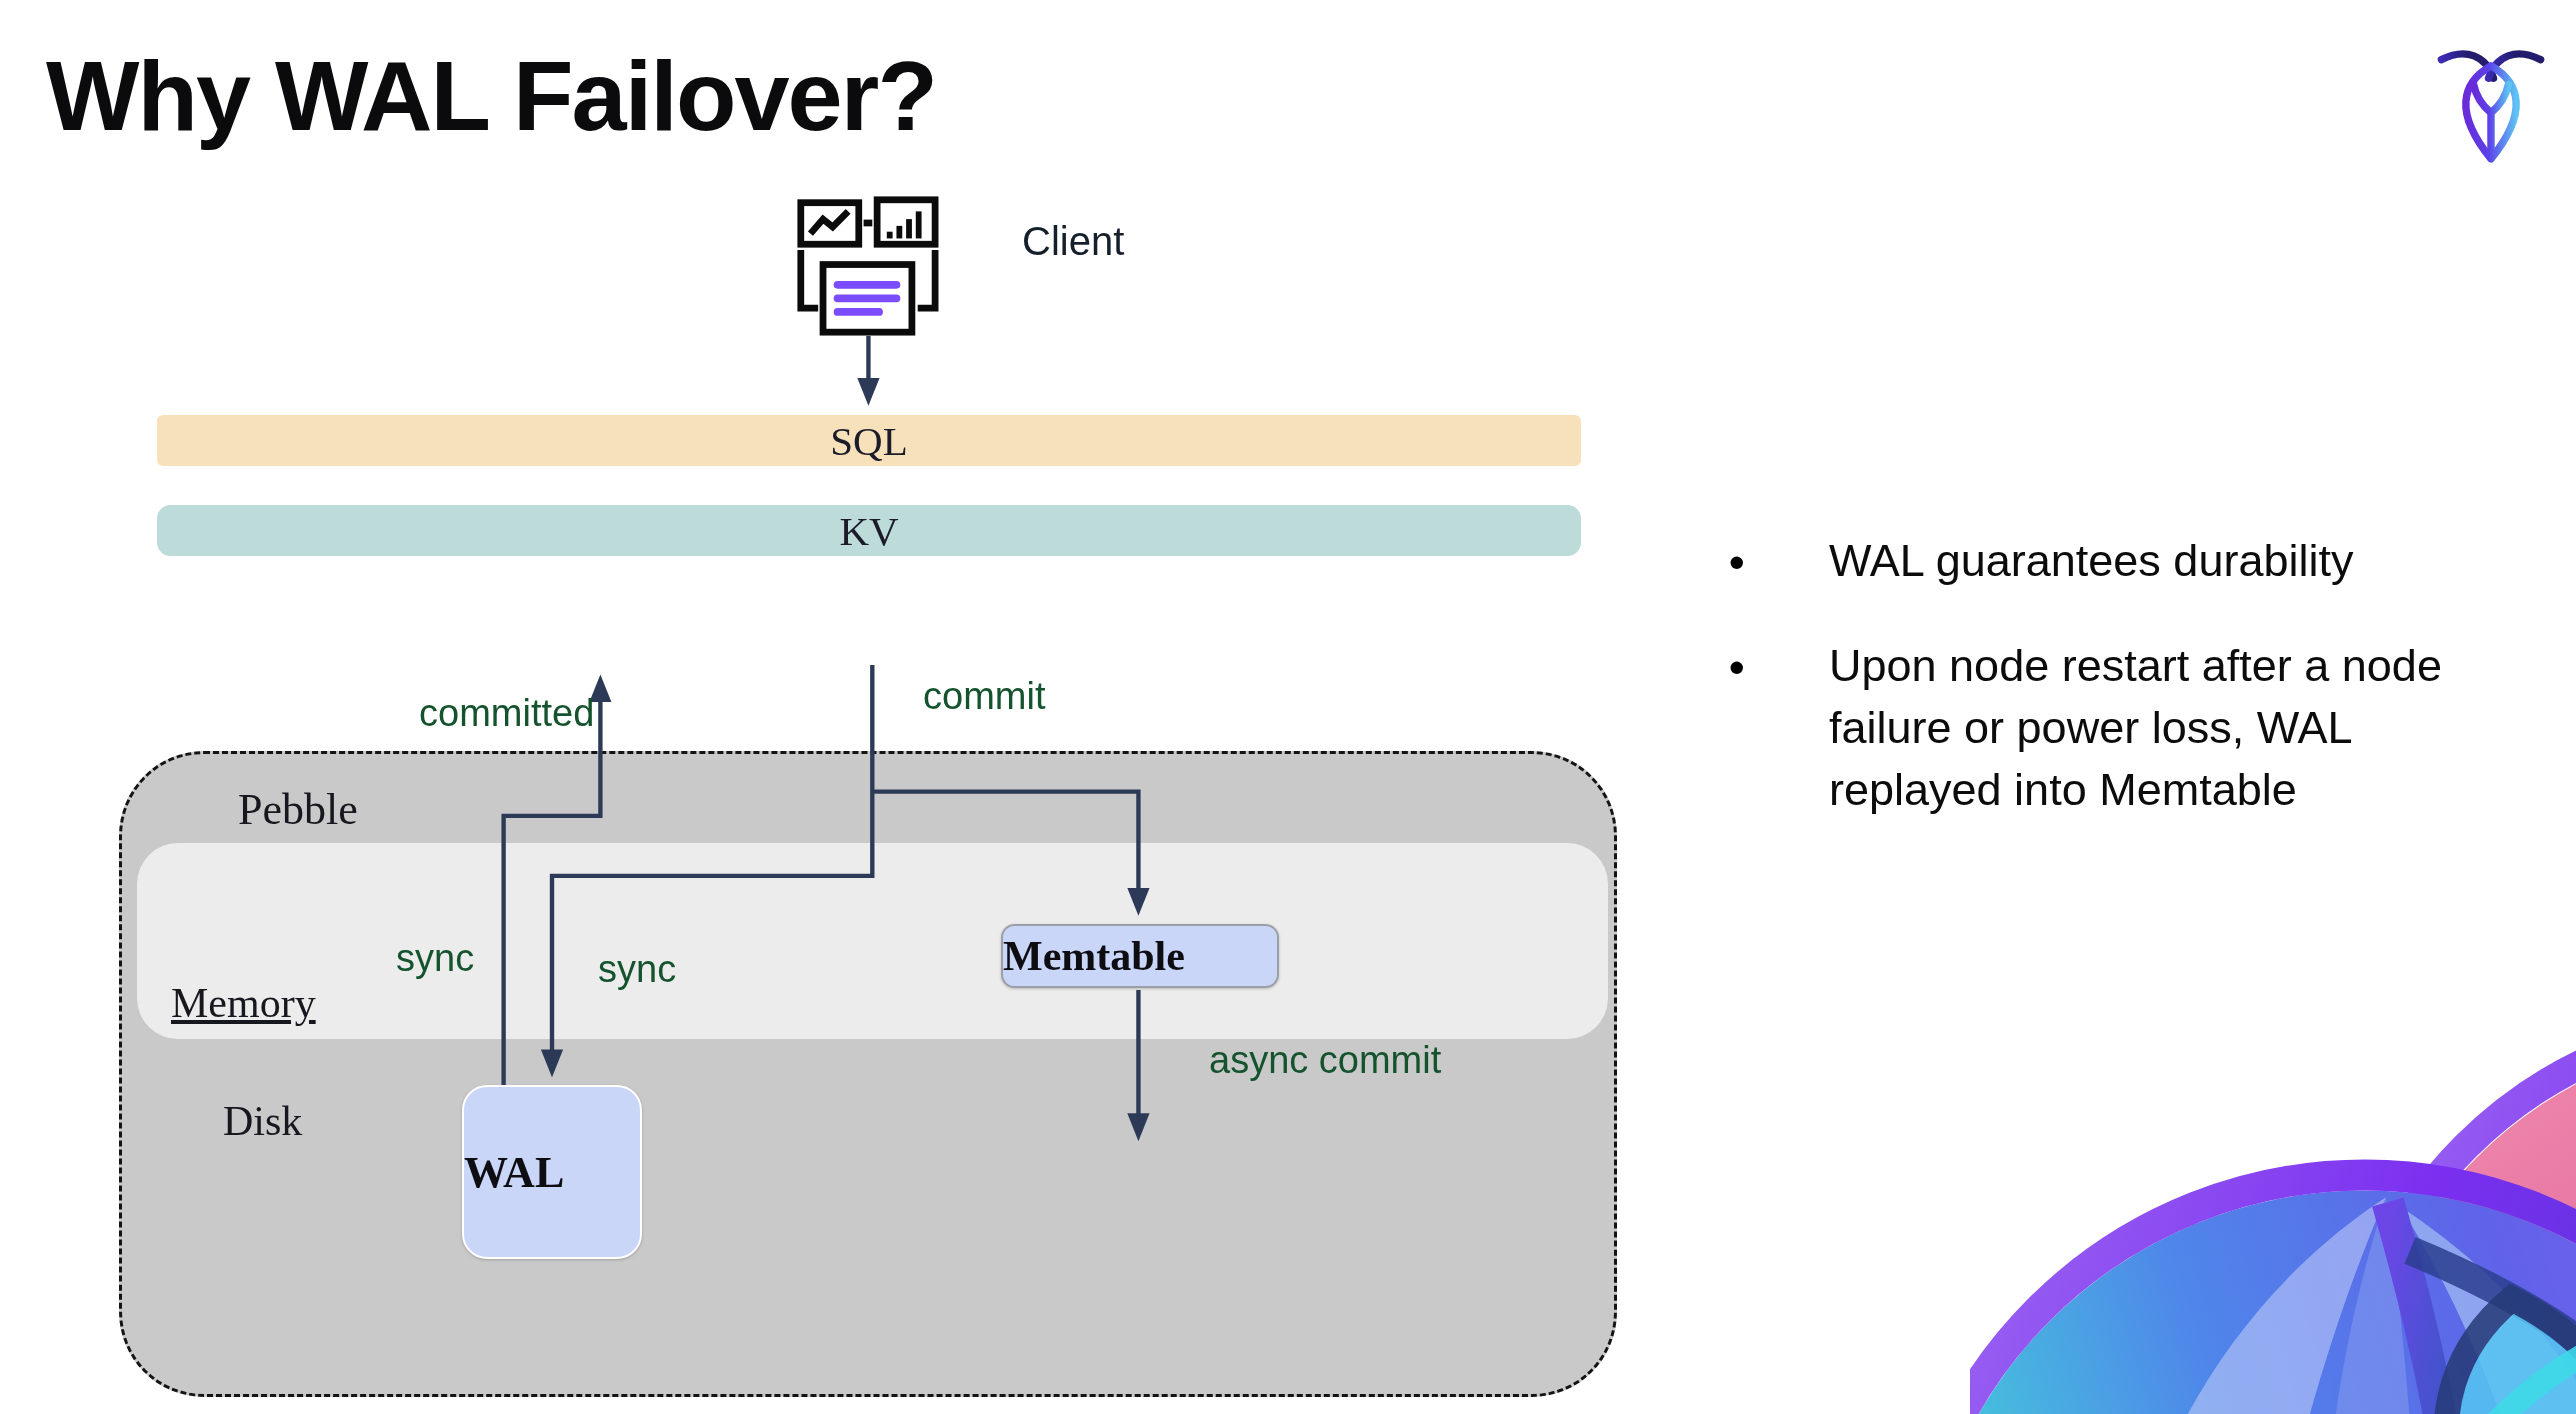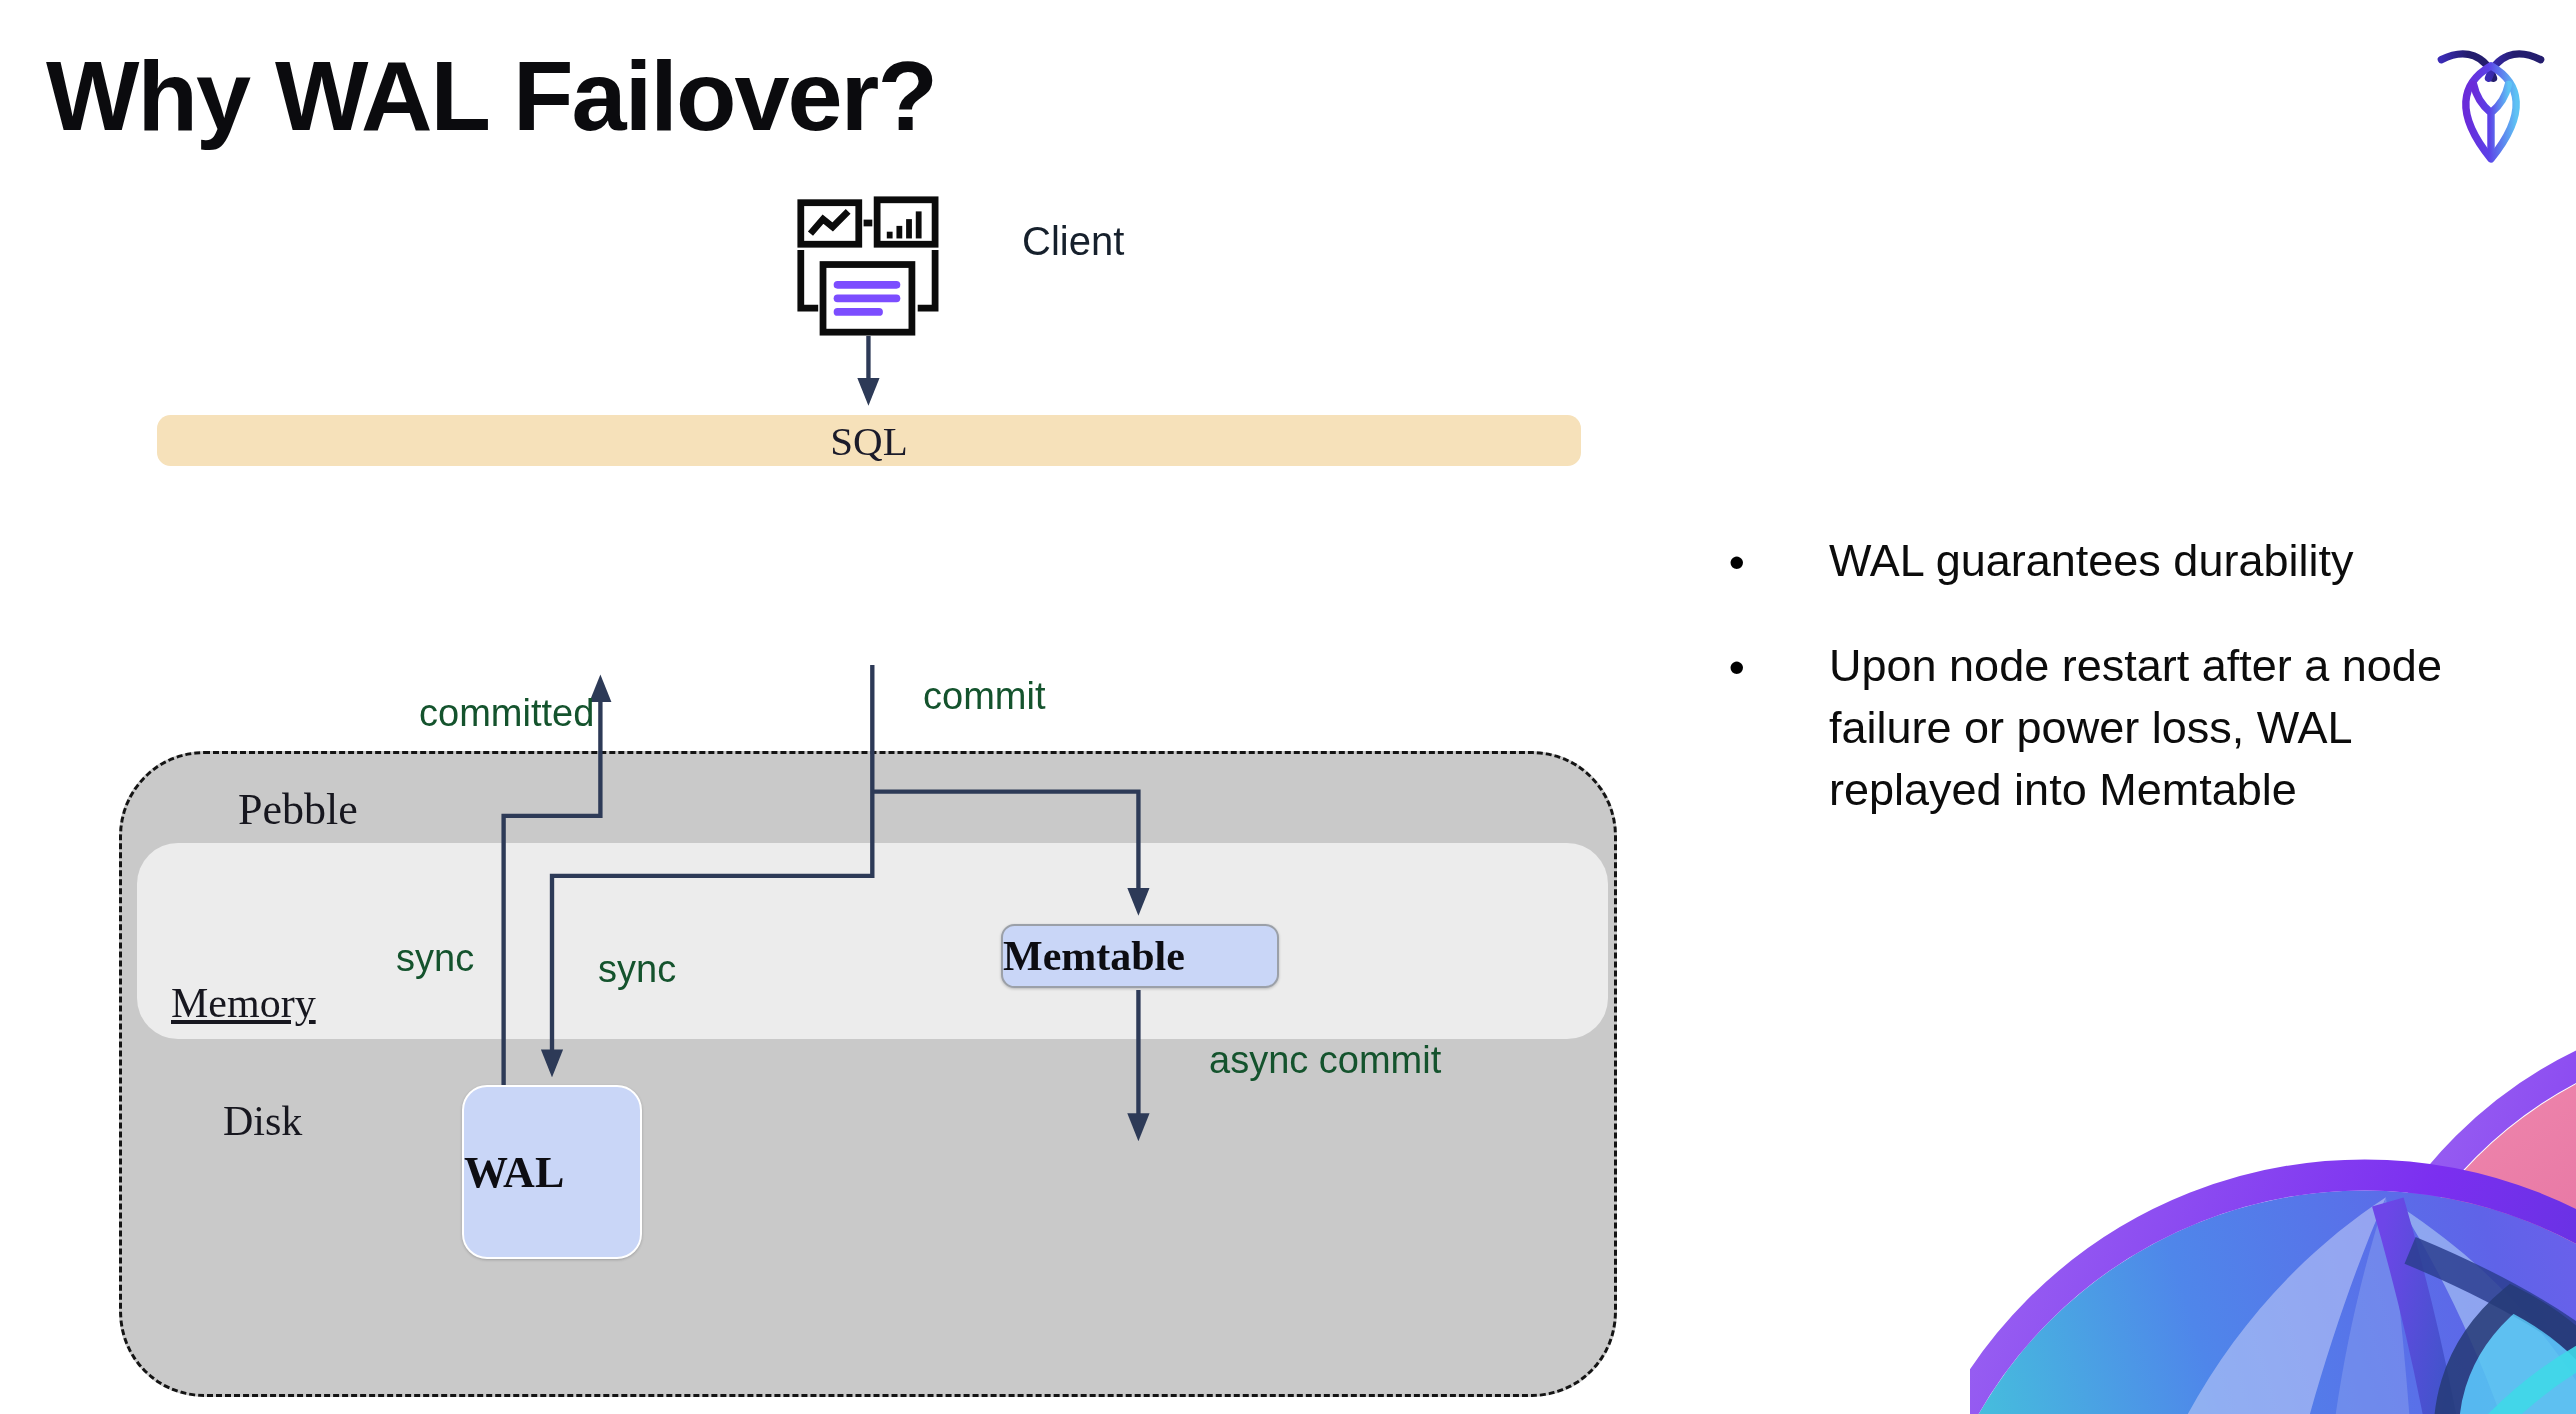--- a/index.html
+++ b/index.html
@@ -6,21 +6,21 @@
   .slide{position:relative;width:2576px;height:1415px;background:#ffffff;overflow:hidden;
          font-family:"Liberation Sans","DejaVu Sans",sans-serif;color:#111;margin-left:13px;}
   .abs{position:absolute;}
 
   
   .title{left:33px;top:39px;font-size:99px;font-weight:700;letter-spacing:-1.9px;color:#0b0b0e;}
 
   
   .bar{left:144px;width:1424px;border-radius:13.5px;display:flex;align-items:center;justify-content:center;
        font-family:"Liberation Serif","DejaVu Serif",serif;font-size:41px;color:#1b1b2a;}
-  .bar-sql{top:415px;height:51px;background:#f6e1ba;}
+  .bar-sql{top:415px;height:51px;background:#f6e1ba;border-radius:6px;}
   .bar-kv{top:505px;height:51px;background:#bcdbd9;}
   .bar-storage{top:579px;height:84px;background:#d8d2e7;}
 
   
   .pebble{left:106px;top:751px;width:1498px;height:646px;background:#c9c9c9;
           border:3.9px dashed #141414;border-radius:85px;box-sizing:border-box;}
   .memory{left:124px;top:843px;width:1471px;height:196px;background:#ececec;border-radius:41px;}
   .region-label{font-family:"Liberation Serif","DejaVu Serif",serif;color:#17171f;}
   .lbl-pebble{left:225px;top:784px;font-size:44px;}
   .lbl-memory{left:158px;top:979px;font-size:42px;text-decoration:underline;}
@@ -99,20 +99,23 @@
     <g stroke="#7c4dff" stroke-width="8" stroke-linecap="round">
       <line x1="46" y1="94" x2="107" y2="94"></line>
       <line x1="46" y1="108" x2="107" y2="108"></line>
       <line x1="46" y1="122" x2="89" y2="122"></line>
     </g>
   </svg>
   <div class="abs edge-label lbl-client">Client</div>
 
   <div class="abs bar bar-sql">
     <span>SQL</span>
+  </div>
+  <div class="abs bar bar-kv">
+    <span>KV</span>
   </div>
 
   <div class="abs pebble"></div>
   <div class="abs memory"></div>
   <div class="abs region-label lbl-pebble">Pebble</div>
   <div class="abs region-label lbl-memory">Memory</div>
   <div class="abs region-label lbl-disk">Disk</div>
 
   <div class="abs node node-wal">
     <span>WAL</span>

